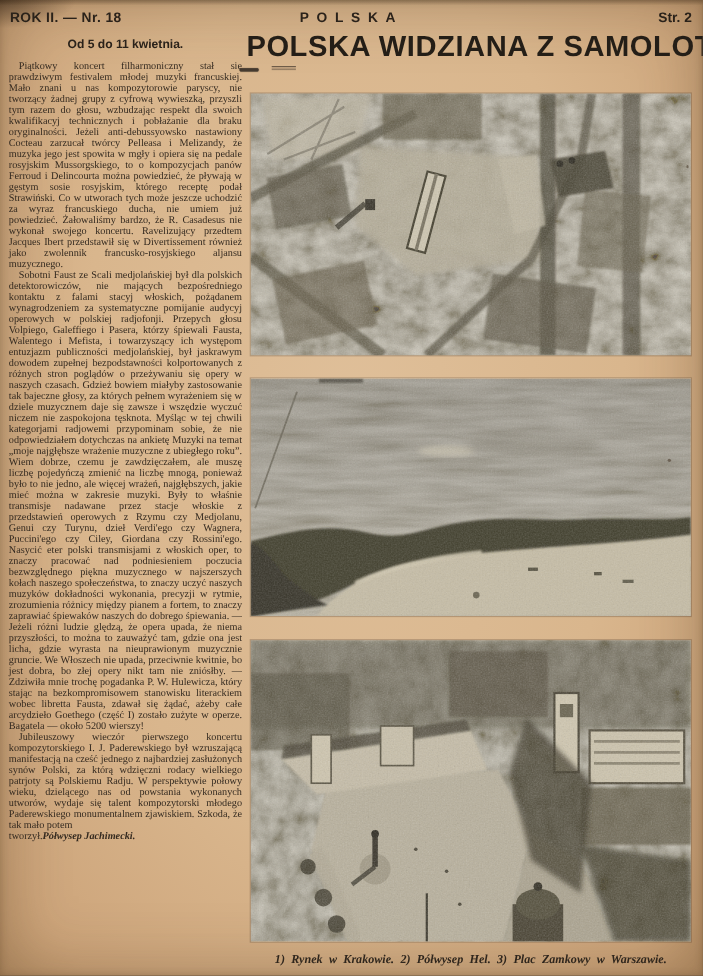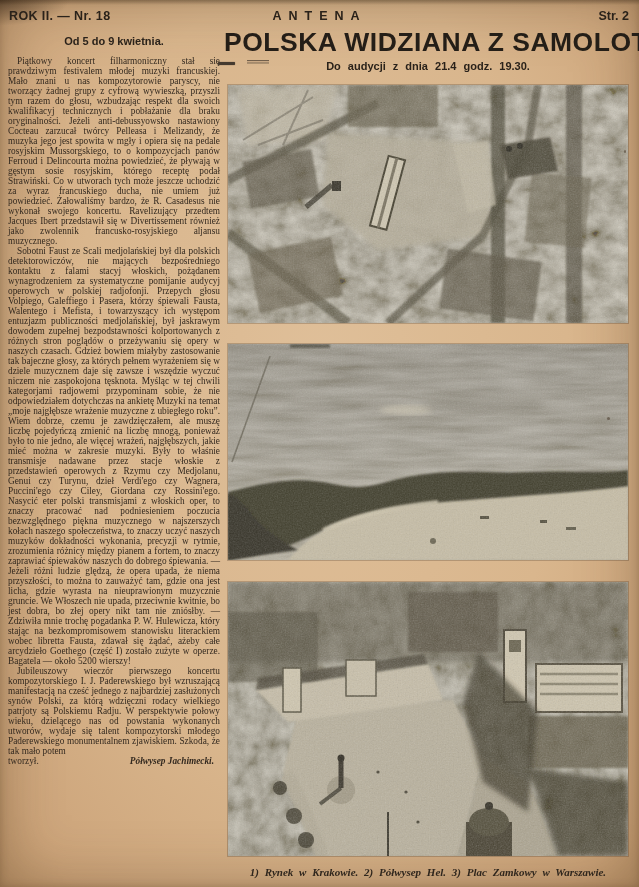--- a/index.html
+++ b/index.html
@@ -29,21 +29,21 @@
 
   
   .leftcol{position:absolute;left:8px;top:28px;width:212px;}
   .lc-head{font-family:"Liberation Sans", sans-serif;font-weight:bold;font-size:17.5px;
     letter-spacing:-.2px;white-space:nowrap;color:#241d16;}
   .lc-sub{font-family:"Liberation Sans", sans-serif;font-weight:bold;font-size:11px;
     text-align:center;margin-top:7px;color:#2a221a;}
   .lc-body{margin-top:9px;font-size:9.3px;line-height:10px;text-align:justify;
     color:#33291f;}
   .lc-body p{margin:0;text-indent:9px;}
-  .sig-row{display:flex;justify-content:space-between;align-items:baseline;}
+  .sig-row{display:flex;align-items:baseline;}
   .sig{font-weight:bold;font-style:italic;padding-right:6px;}
 
   
   .feat-head{position:absolute;left:224px;top:27px;width:406px;
     font-family:"Liberation Sans", sans-serif;font-weight:bold;font-size:26.5px;
     color:#241e17;white-space:nowrap;text-align:justify;text-align-last:justify;letter-spacing:.5px;}
   .feat-sub{position:absolute;left:228px;top:60px;width:400px;text-align:center;
     font-family:"Liberation Sans", sans-serif;font-weight:bold;font-size:11px;
     word-spacing:4px;color:#2a221a;}
   .smudge1{position:absolute;left:218px;top:62px;width:17px;height:3px;background:#453a2f;
@@ -113,41 +113,40 @@
           <feGaussianBlur stdDeviation="2.5"></feGaussianBlur>
         </filter>
       <filter id="soft4">
           <feGaussianBlur stdDeviation="4"></feGaussianBlur>
         </filter>
     </defs>
   </svg>
 
   <div class="masthead">
     <span class="mh-left">ROK II. — Nr. 18</span>
-    <span class="mh-center">ANTENA</span>
+    <span class="mh-center">POLSKA</span>
     <span class="mh-right">Str. 2</span>
   </div>
 
   <div class="leftcol">
-    <div class="lc-sub">Od 5 do 9 kwietnia.</div>
+    <div class="lc-sub">Od 5 do 11 kwietnia.</div>
     <div class="lc-body">
       <p>Piątkowy koncert filharmoniczny stał się prawdziwym festivalem młodej muzyki francuskiej. Mało znani u nas kompozytorowie paryscy, nie tworzący żadnej grupy z cyfrową wywieszką, przyszli tym razem do głosu, wzbudzając respekt dla swoich kwalifikacyj technicznych i pobłażanie dla braku oryginalności. Jeżeli anti-debussyowsko nastawiony Cocteau zarzucał twórcy Pelleasa i Melizandy, że muzyka jego jest spowita w mgły i opiera się na pedale rosyjskim Mussorgskiego, to o kompozycjach panów Ferroud i Delincourta można powiedzieć, że pływają w gęstym sosie rosyjskim, którego receptę podał Strawiński. Co w utworach tych może jeszcze uchodzić za wyraz francuskiego ducha, nie umiem już powiedzieć. Żałowaliśmy bardzo, że R. Casadesus nie wykonał swojego koncertu. Ravelizujący przedtem Jacques Ibert przedstawił się w Divertissement również jako zwolennik francusko-rosyjskiego aljansu muzycznego.</p>
       <p>Sobotni Faust ze Scali medjolańskiej był dla polskich detektorowiczów, nie mających bezpośredniego kontaktu z falami stacyj włoskich, pożądanem wynagrodzeniem za systematyczne pomijanie audycyj operowych w polskiej radjofonji. Przepych głosu Volpiego, Galeffiego i Pasera, którzy śpiewali Fausta, Walentego i Mefista, i towarzyszący ich występom entuzjazm publiczności medjolańskiej, był jaskrawym dowodem zupełnej bezpodstawności kolportowanych z różnych stron poglądów o przeżywaniu się opery w naszych czasach. Gdzież bowiem miałyby zastosowanie tak bajeczne głosy, za których pełnem wyrażeniem się w dziele muzycznem daje się zawsze i wszędzie wyczuć niczem nie zaspokojona tęsknota. Myśląc w tej chwili kategorjami radjowemi przypominam sobie, że nie odpowiedziałem dotychczas na ankietę Muzyki na temat „moje najgłębsze wrażenie muzyczne z ubiegłego roku”. Wiem dobrze, czemu je zawdzięczałem, ale muszę liczbę pojedyńczą zmienić na liczbę mnogą, ponieważ było to nie jedno, ale więcej wrażeń, najgłębszych, jakie mieć można w zakresie muzyki. Były to właśnie transmisje nadawane przez stacje włoskie z przedstawień operowych z Rzymu czy Medjolanu, Genui czy Turynu, dzieł Verdi'ego czy Wagnera, Puccini'ego czy Ciley, Giordana czy Rossini'ego. Nasycić eter polski transmisjami z włoskich oper, to znaczy pracować nad podniesieniem poczucia bezwzględnego piękna muzycznego w najszerszych kołach naszego społeczeństwa, to znaczy uczyć naszych muzyków dokładności wykonania, precyzji w rytmie, zrozumienia różnicy między pianem a fortem, to znaczy zaprawiać śpiewaków naszych do dobrego śpiewania. — Jeżeli różni ludzie ględzą, że opera upada, że niema przyszłości, to można to zauważyć tam, gdzie ona jest licha, gdzie wyrasta na nieuprawionym muzycznie gruncie. We Włoszech nie upada, przeciwnie kwitnie, bo jest dobra, bo złej opery nikt tam nie zniósłby. — Zdziwiła mnie trochę pogadanka P. W. Hulewicza, który stając na bezkompromisowem stanowisku literackiem wobec libretta Fausta, zdawał się żądać, ażeby całe arcydzieło Goethego (część I) zostało zużyte w operze. Bagatela — około 5200 wierszy!</p>
       <p>Jubileuszowy wieczór pierwszego koncertu kompozytorskiego I. J. Paderewskiego był wzruszającą manifestacją na cześć jednego z najbardziej zasłużonych synów Polski, za którą wdzięczni rodacy wielkiego patrjoty są Polskiemu Radju. W perspektywie połowy wieku, dzielącego nas od powstania wykonanych utworów, wydaje się talent kompozytorski młodego Paderewskiego monumentalnem zjawiskiem. Szkoda, że tak mało potem</p>
       <div class="sig-row">
         <span>tworzył.</span>
         <span class="sig">Półwysep Jachimecki.</span>
       </div>
     </div>
   </div>
 
   <div class="feat-head">POLSKA WIDZIANA Z SAMOLOTU</div>
   <div class="smudge1"></div>
   <div class="smudge2"></div>
-  <div class="feat-sub">Do audycji z dnia 21.4 godz. 19.30.</div>
 
   <div class="photo ph1" aria-label="Rynek w Krakowie">
     <svg viewBox="0 0 400 238" preserveAspectRatio="none">
       <rect width="400" height="238" fill="#98917e"></rect>
       <rect width="400" height="238" filter="url(#mottle)"></rect>
 
       <polygon points="10,5 110,0 95,55 20,60" fill="#c0b8a4" opacity=".8" filter="url(#soft2)"></polygon>
       <path d="M15,55 L85,12 M30,60 L95,35 M55,60 L80,5" stroke="#6e685a" stroke-width="2" opacity=".6"></path>
 
       <polygon points="100,48 255,58 265,150 150,165 95,120" fill="#b6ae9a" opacity=".9" filter="url(#soft2)"></polygon>

